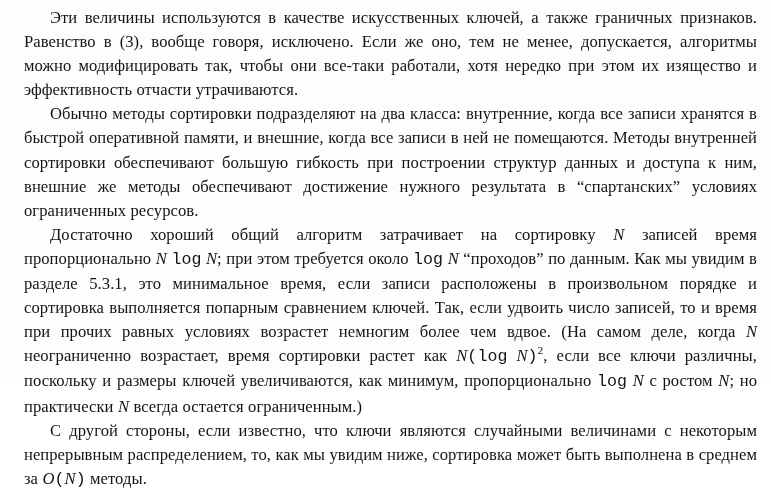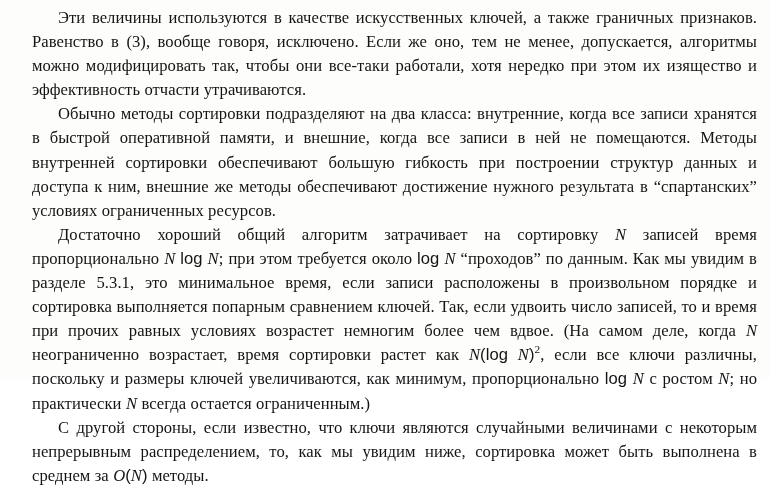--- a/index.html
+++ b/index.html
@@ -12,21 +12,21 @@
     height: 504px;
     overflow: hidden;
     font-family: "Liberation Serif", serif;
   }
   .page {
     position: relative;
     width: 771px;
     height: 378px;
     background: #fdfdfb;
     box-sizing: border-box;
-    padding: 6px 14px 0 32px;
+    padding: 6px 14px 0 24px;
   }
   .textblock {
     font-size: 16.6px;
     line-height: 24.1px;
     color: #141414;
     text-align: justify;
     text-justify: inter-word;
     letter-spacing: 0.05px;
     word-spacing: 0.2px;
   }
@@ -35,21 +35,21 @@
     text-indent: 26px;
   }
   p.para + p.para {
     margin-top: 0;
   }
   .math {
     font-family: "Liberation Serif", serif;
     font-style: italic;
   }
   .mathup {
-    font-family: Liberation Sans, sans-serif;
+    font-family: Liberation Mono, monospace;
     font-style: normal;
   }
   sup.exp {
     font-size: 0.68em;
     vertical-align: super;
     line-height: 0;
   }
   .nowrap { white-space: nowrap; }
 </style>
 </head>

